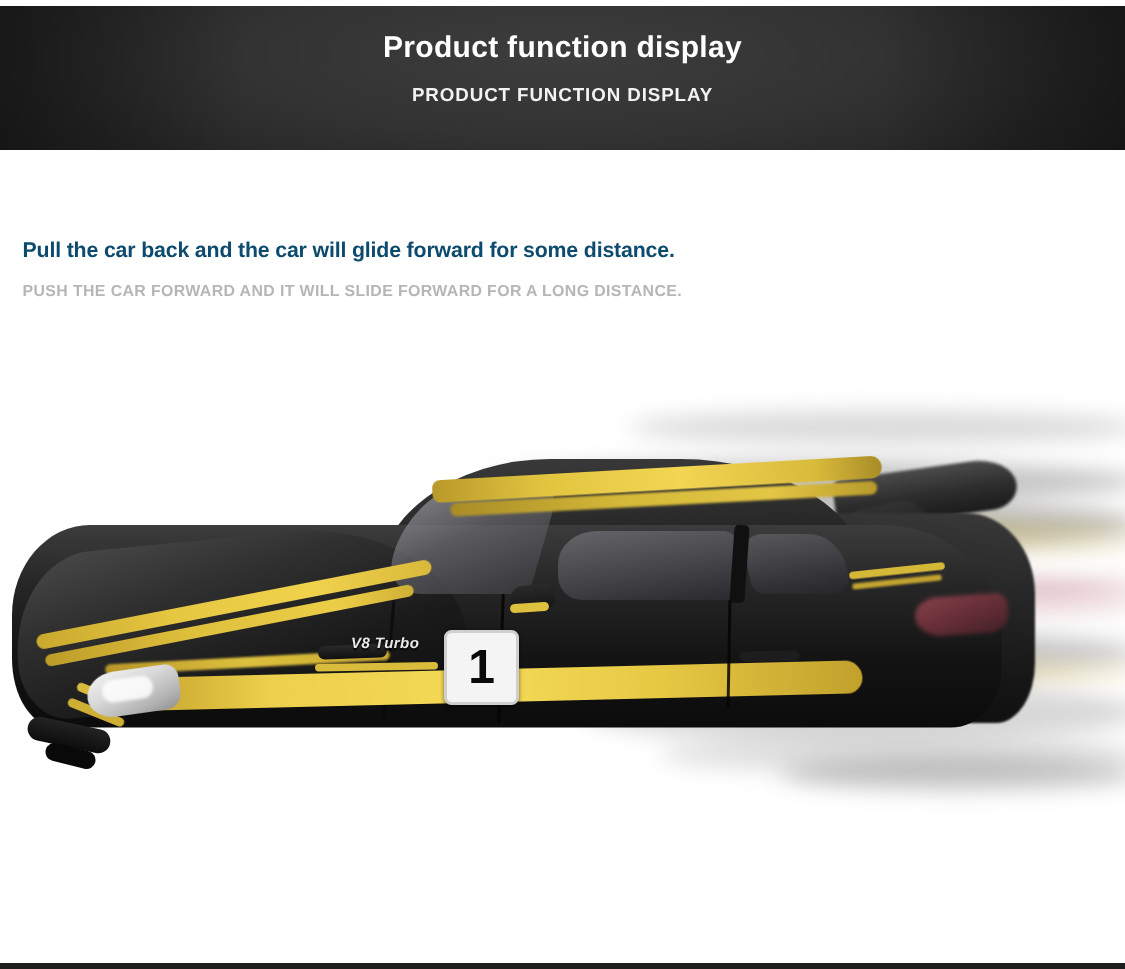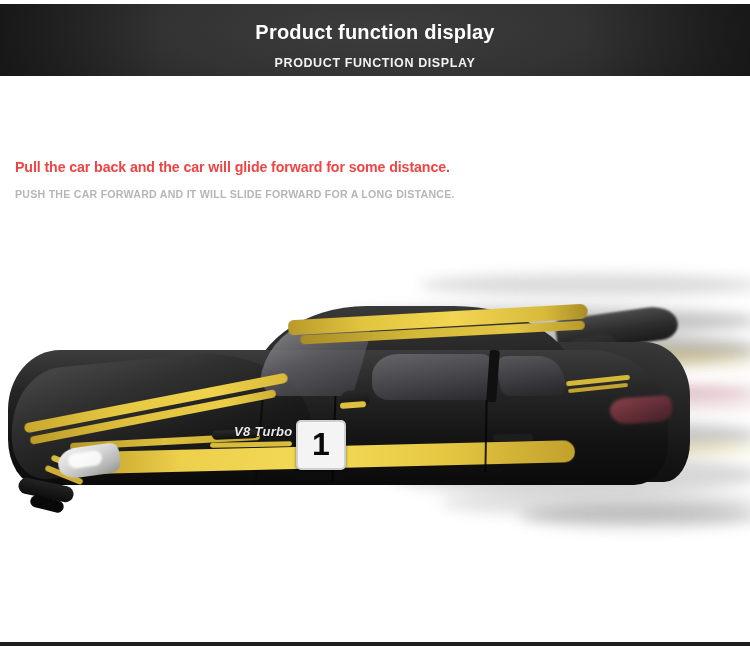--- a/index.html
+++ b/index.html
@@ -23,21 +23,21 @@
     background: #ffffff;
     overflow: hidden;
   }
 
   
   .header-band {
     position: absolute;
     left: 0;
     top: 4px;
     width: 750px;
-    height: 72px;
+    height: 96px;
     background:
       radial-gradient(ellipse 520px 130px at 50% 35%, #3d3d3d 0%, #333333 40%, #262626 70%, #1d1d1d 100%);
     overflow: hidden;
     text-decoration: underline;
   }
   .header-band::after {
     content: "";
     position: absolute;
     left: 0; top: 0; right: 0; bottom: 0;
     background:
@@ -76,21 +76,21 @@
     top: 104px;
     color: #121212;
     font-size: 27px;
     font-weight: bold;
     letter-spacing: -0.2px;
   }
   .section-lead {
     position: absolute;
     left: 15px;
     top: 159px;
-    color: #ef4444;
+    color: #0c4a6e;
     font-size: 14.2px;
     font-weight: bold;
     letter-spacing: -0.1px;
   }
   .section-caption {
     position: absolute;
     left: 15px;
     top: 188px;
     color: #b6b6b6;
     font-size: 10.6px;
@@ -459,21 +459,21 @@
   }
   .seam-a { left: 333px; transform: rotate(2deg); height: 86px; top: 146px; }
   .seam-b { left: 485px; transform: rotate(1deg); }
 
   
   .badge-v8 {
     position: absolute;
     left: 234px;
     top: 424px;
     color: #e9e9e9;
-    font-size: 13px;
+    font-size: 10px;
     font-weight: bold;
     font-style: italic;
     letter-spacing: 0.3px;
     z-index: 12;
     text-shadow: 0 1px 1px rgba(0,0,0,0.9);
   }
   
   .vent {
     position: absolute;
     left: 212px;

